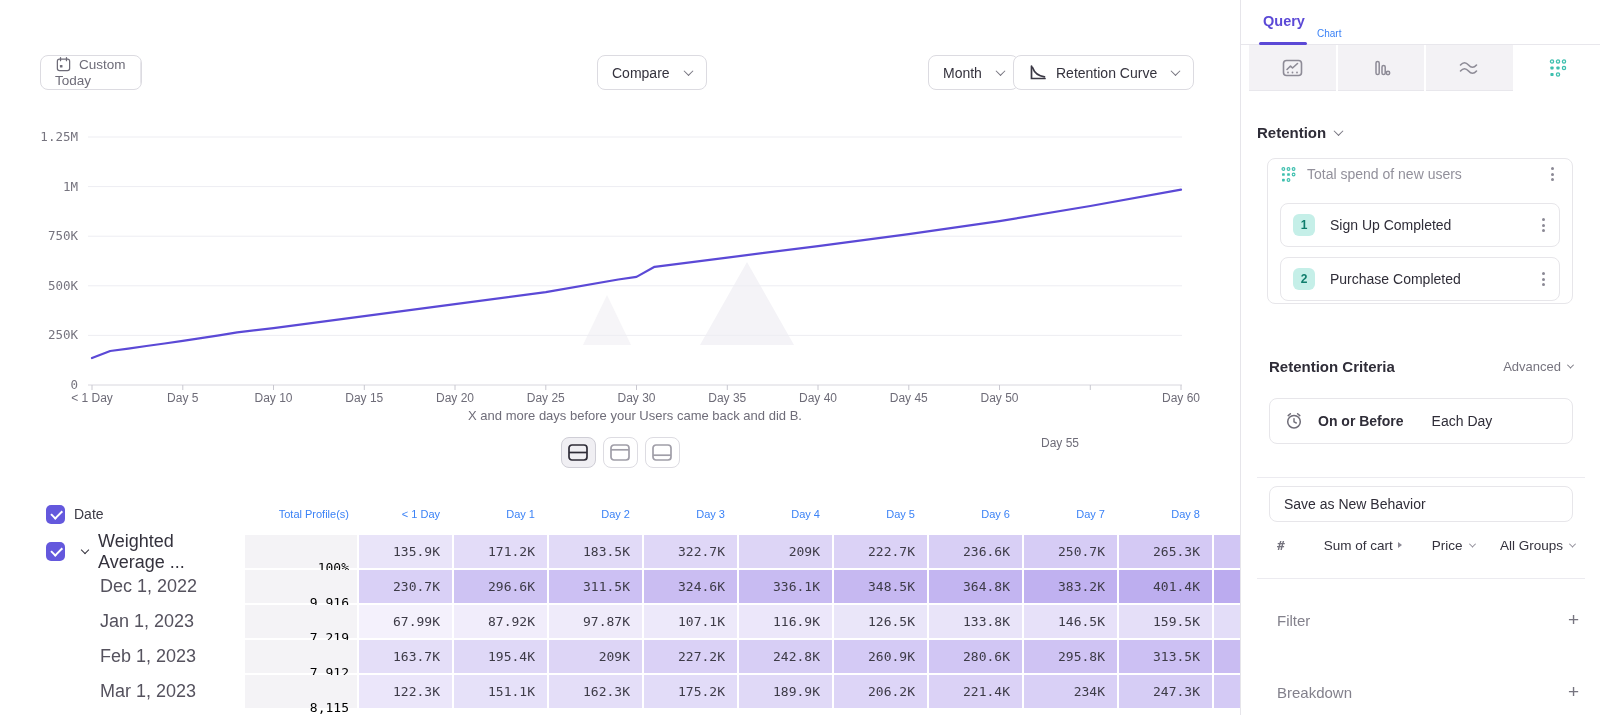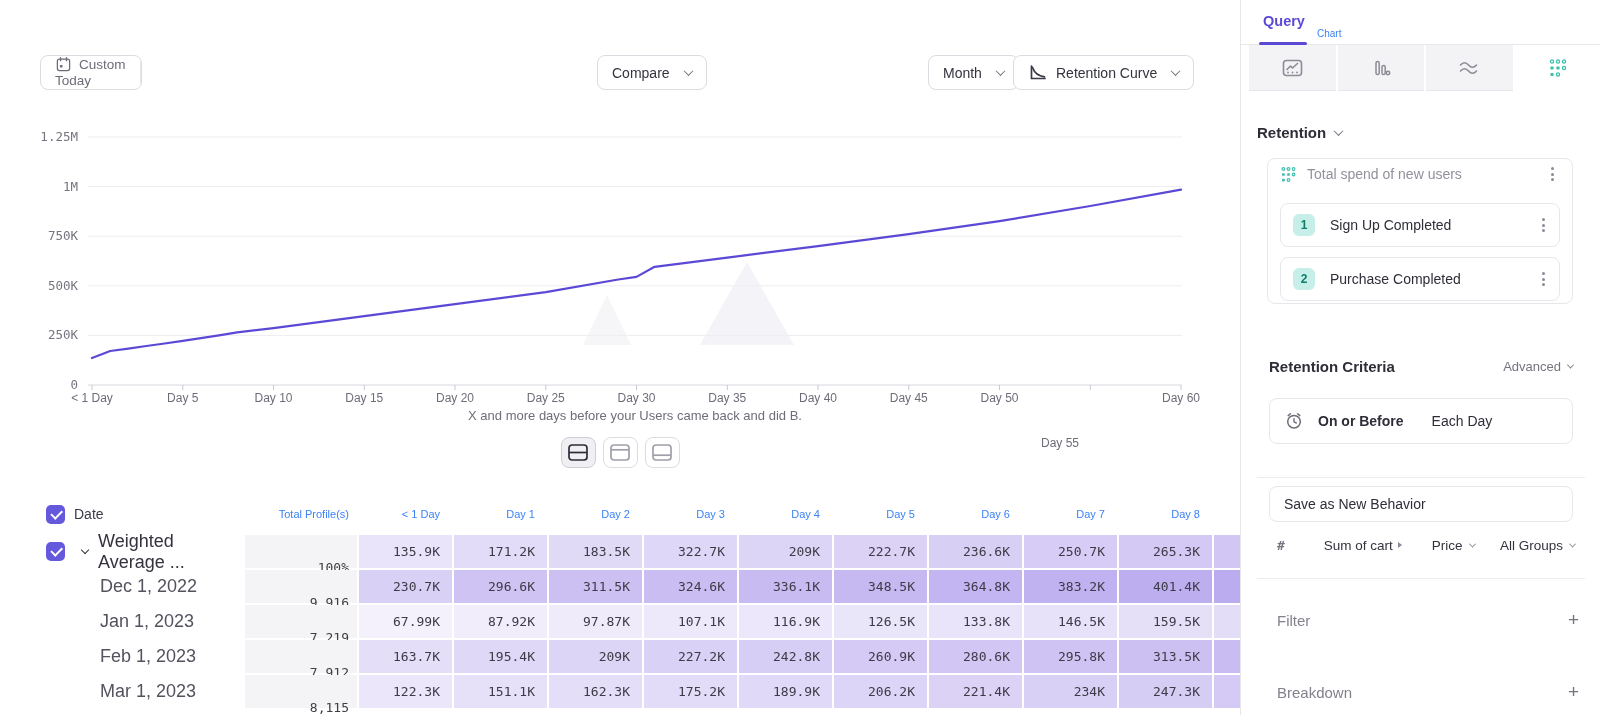--- a/index.html
+++ b/index.html
@@ -60,21 +60,21 @@
   .c-prof  { flex:0 0 112px; margin-left:5px; display:flex; align-items:center; justify-content:flex-end;
     padding-right:8px; }
   .c-day   { flex:0 0 93px; display:flex; align-items:center; justify-content:flex-end;
     padding-right:12px; margin-left:2px; height:100%; }
   .c-day:first-of-type { margin-left:10px; }
   .c-part  { flex:0 0 30px; margin-left:2px; height:100%; }
   .thead .c-prof, .thead .c-day { background:none !important; font-size:11px; color:#3b82f6; }
   .thead .c-label { font-size:14px; color:#3c3a45; padding-left:4px; }
   .cellnum { font-family:"DejaVu Sans Mono", monospace; font-size:13px; color:#3d3b47; }
   .profcell { background:#f4f3f6; height:100%; }
-  .profcell .cellnum { color:#404040;margin-top:32px; }
+  .profcell .cellnum { color:#000000;margin-top:32px; }
   .datelab { padding-left:30px; color:#55525e; }
   .rowmain { font-weight:400; }
   .checkbox { width:19px; height:19px; border-radius:5px; background:#6458dd; position:relative;
     cursor:pointer; margin-left:6px; }
   .checkbox::after { content:""; position:absolute; left:4.5px; top:5px; width:9px; height:4.5px;
     border-left:2px solid #fff; border-bottom:2px solid #fff; transform:rotate(-45deg); }
   .rowchev { width:6px; height:6px; border-right:1.6px solid #34323d; border-bottom:1.6px solid #34323d;
     transform:rotate(45deg); margin:0 10px 3px 12px; cursor:pointer; flex:0 0 auto; }
 
   

